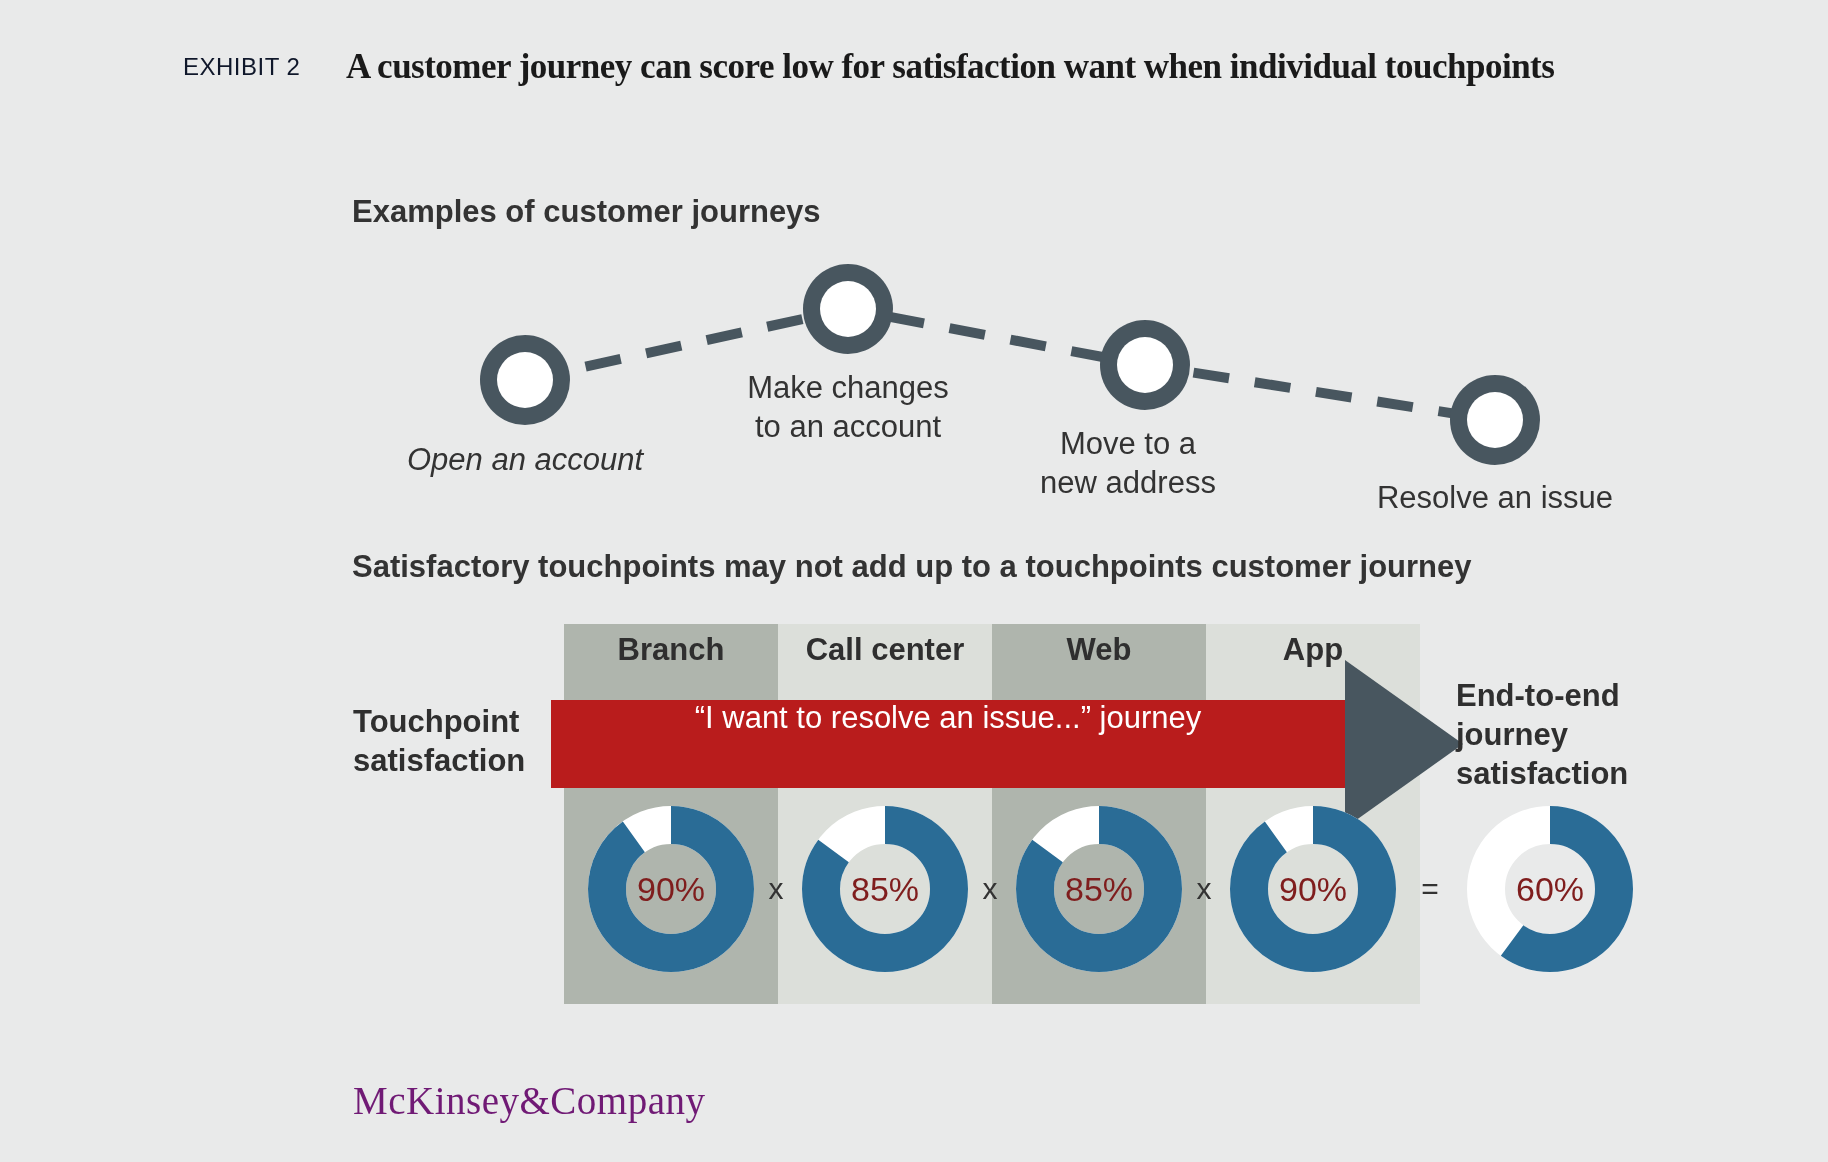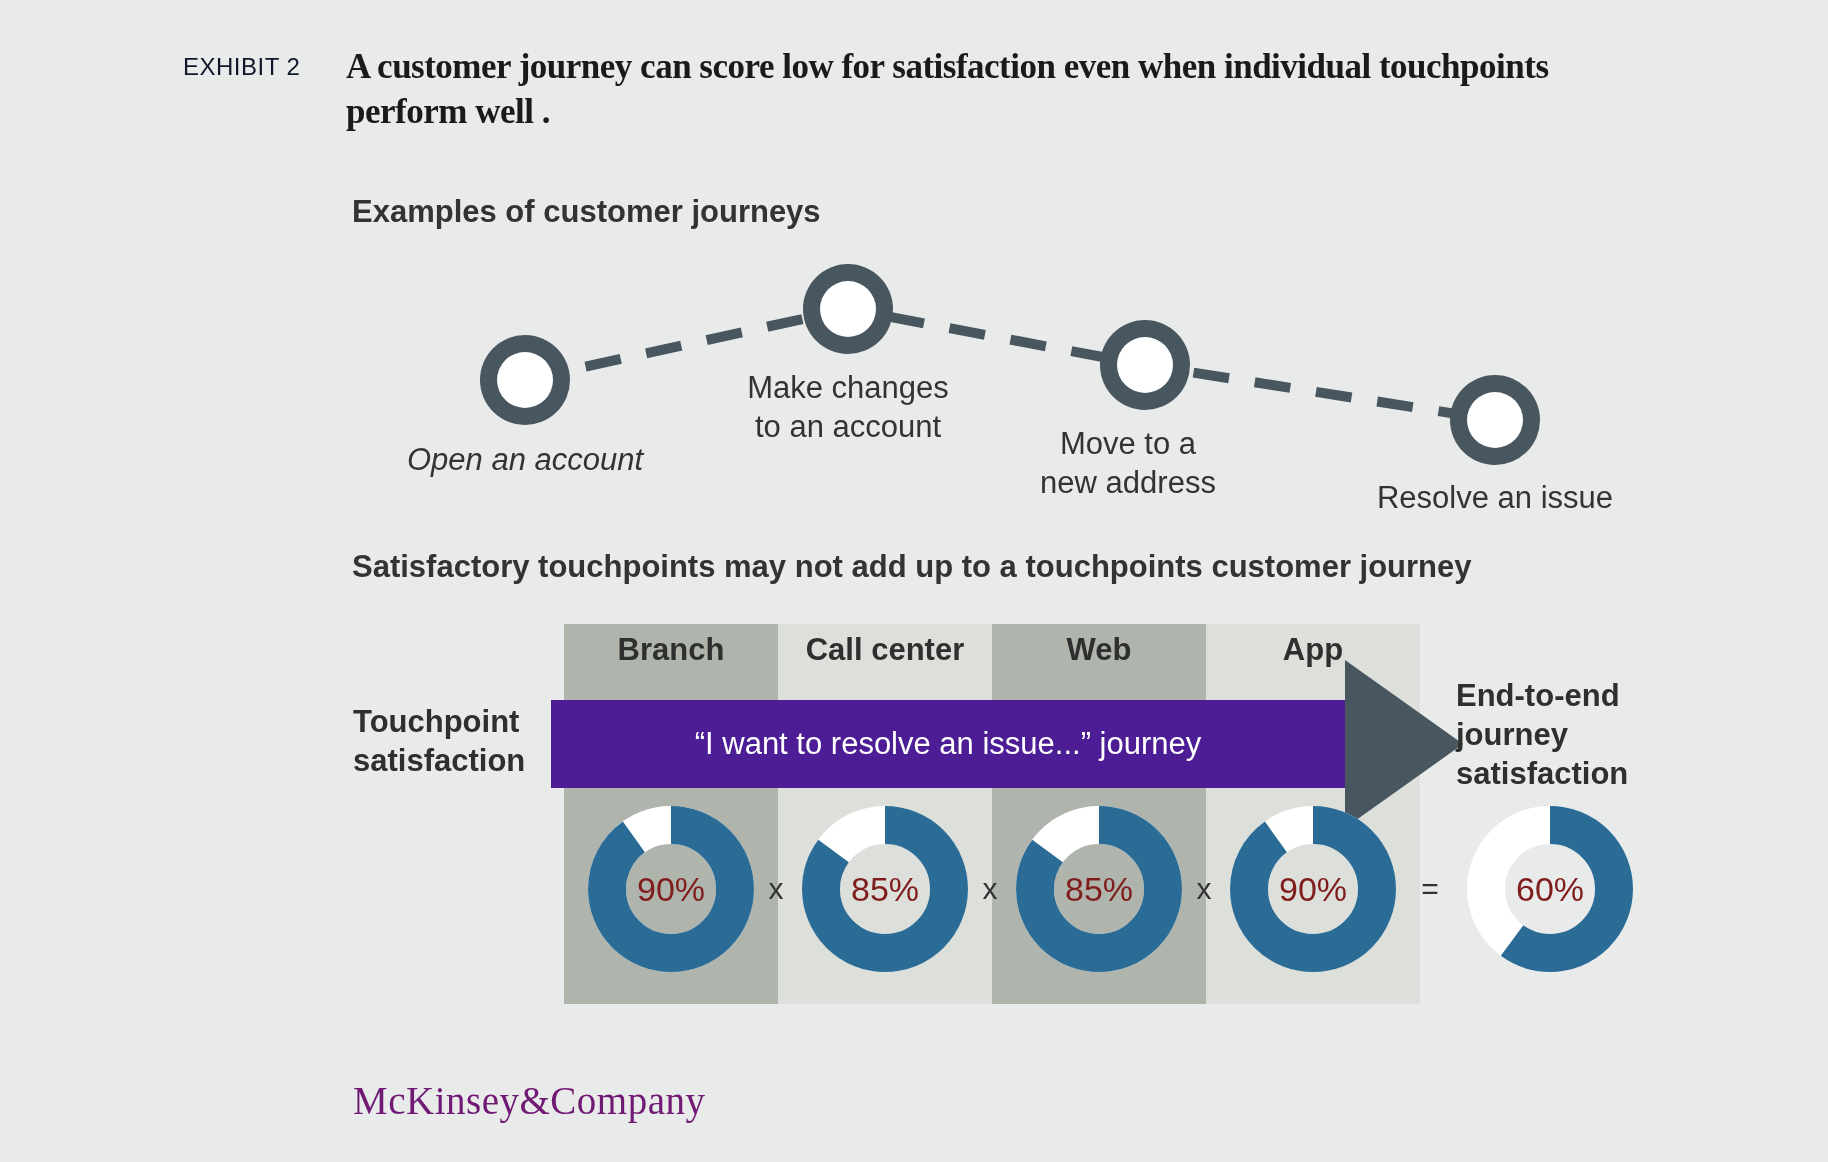--- a/index.html
+++ b/index.html
@@ -18,22 +18,22 @@
   .journey-svg { left:400px; top:240px; }
   .node-label { font-size:31px; line-height:39px; color:#333; text-align:center;
                 white-space:pre-line; transform:translateX(-50%); }
 
   .column { top:624px; height:380px; width:214px; }
   .col-dark { background:#afb5ad; }
   .col-light { background:#dcdfda; }
   .col-header { display:block; text-align:center; padding-top:8px; font-size:31px;
                 font-weight:700; color:#2f2f2f; }
 
-  .arrow-body { left:551px; top:700px; width:794px; height:88px; background:#4c1d95;
-                display:flex; align-items:center; justify-content:center; }
+  .arrow-body { left:551px; top:700px; width:794px; height:88px; background:#b91c1c;
+                display:flex; align-items:flex-start; justify-content:center; }
   .arrow-text { color:#ffffff; font-size:31px; white-space:nowrap; }
   .arrow-head { left:1345px; top:660px; width:0; height:0;
                 border-top:84px solid transparent; border-bottom:84px solid transparent;
                 border-left:118px solid #48565f; }
 
   .side-label { font-size:31px; font-weight:700; color:#2f2f2f; line-height:39px; white-space:pre-line; }
   .label-left { left:353px; top:702px; }
   .label-right { left:1456px; top:676px; }
 
   .donut { width:170px; height:170px; }
@@ -44,22 +44,21 @@
 
   .footer-brand { left:353px; top:1078px; font-family:"Liberation Serif", serif;
                   font-size:39px; color:#701a75; letter-spacing:.5px; }
 </style>
 </head>
 <body>
 
 <div class="abs exhibit-label">EXHIBIT 2</div>
 
 <div class="abs title">
-  <div>A customer journey can score low for satisfaction even when individual touchpoints</div>
-  <div>perform well .</div>
+  <div>A customer journey can score low for satisfaction want when individual touchpoints</div>
 </div>
 
 <div class="abs section-heading heading-journeys">Examples of customer journeys</div>
 
 <svg class="abs journey-svg" width="1200" height="280" viewBox="0 0 1200 280">
   <polyline points="125,140 448,69 745,125 1095,180" fill="none" stroke="#48565f" stroke-width="10" stroke-dasharray="36 26"></polyline>
   <g>
     <circle cx="125" cy="140" r="45" fill="#48565f"></circle>
       <circle cx="125" cy="140" r="28" fill="#ffffff"></circle>
   </g>

